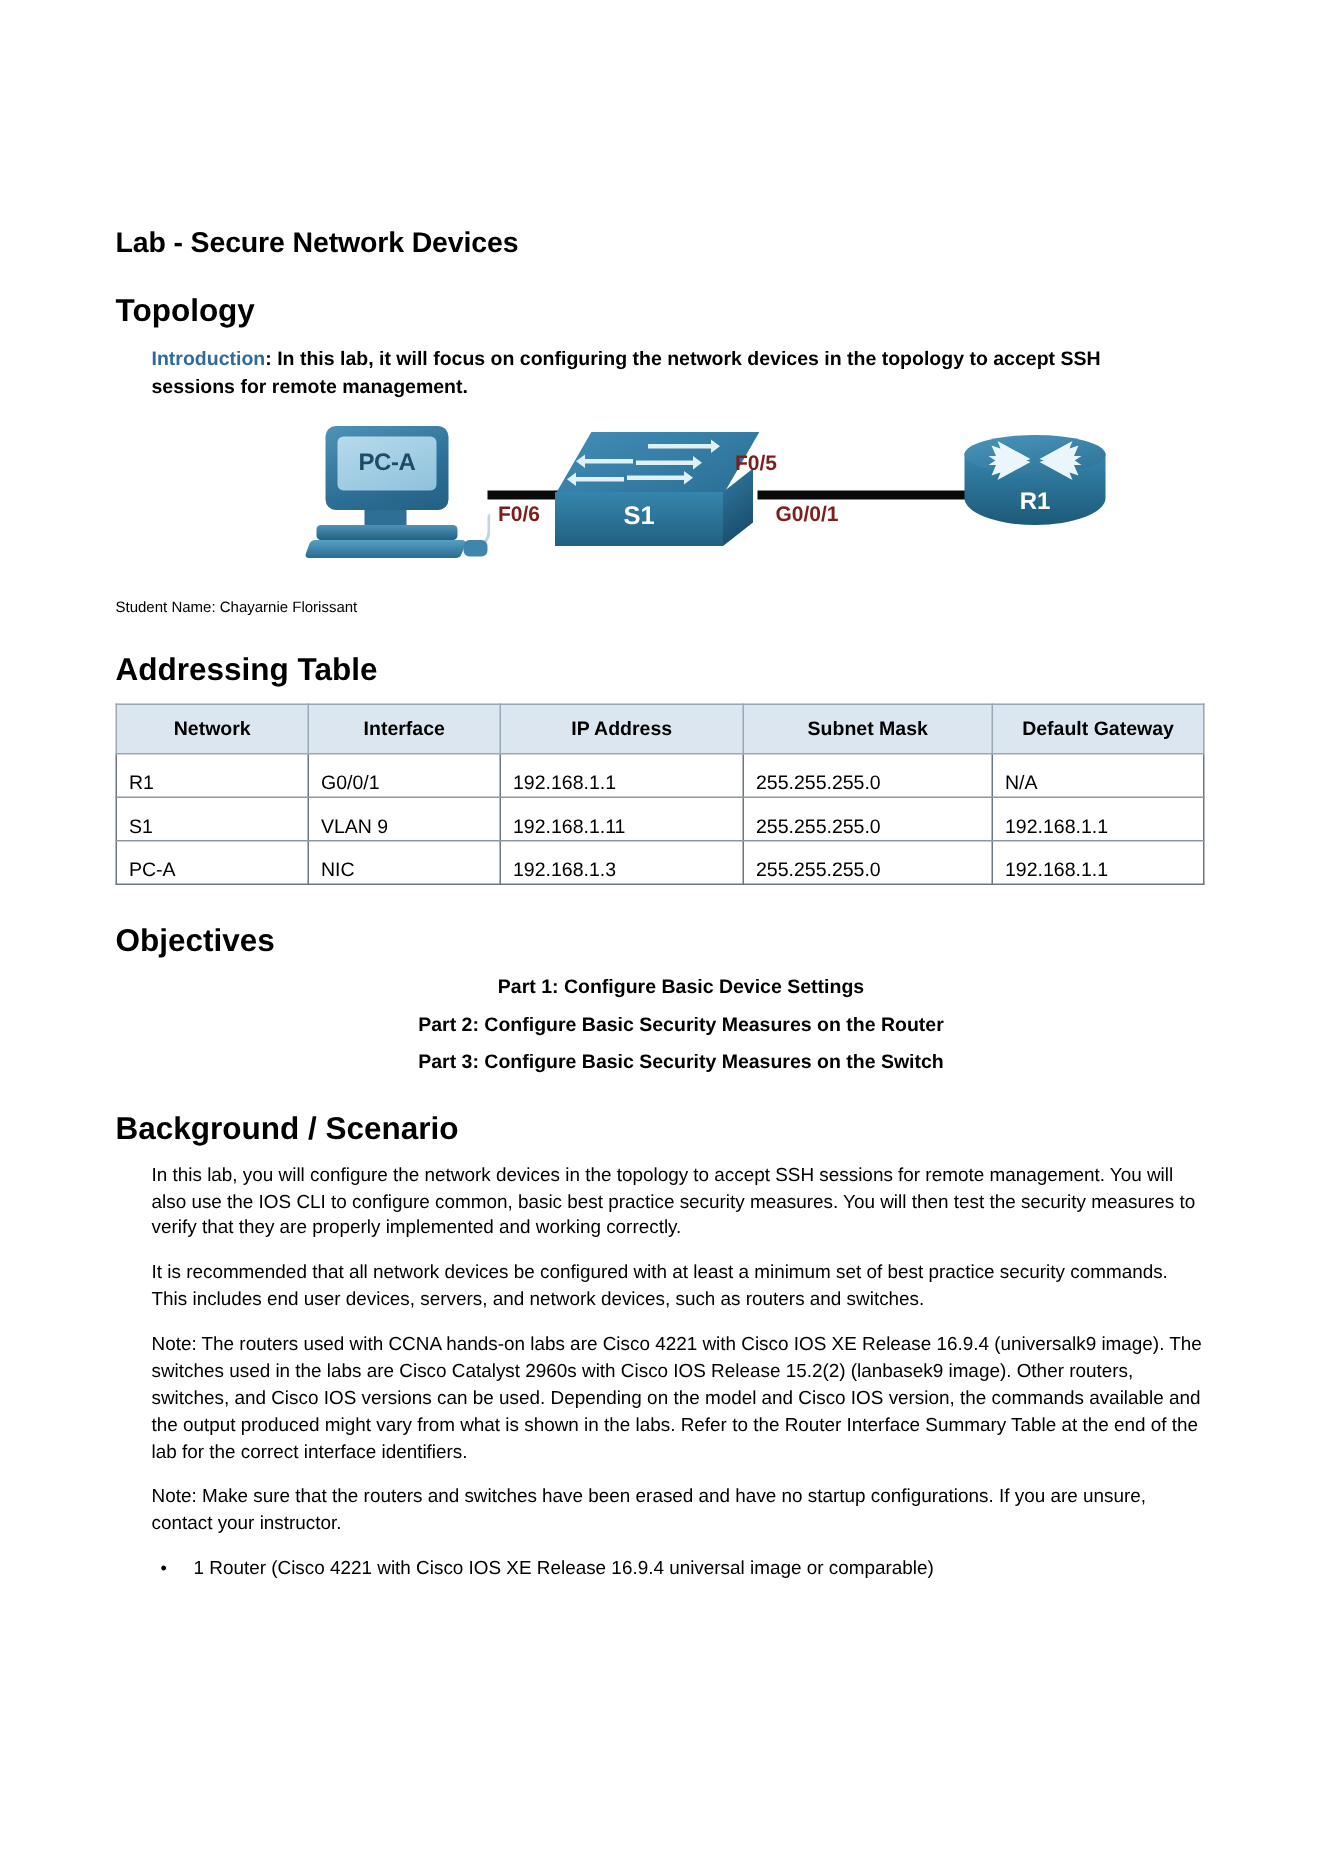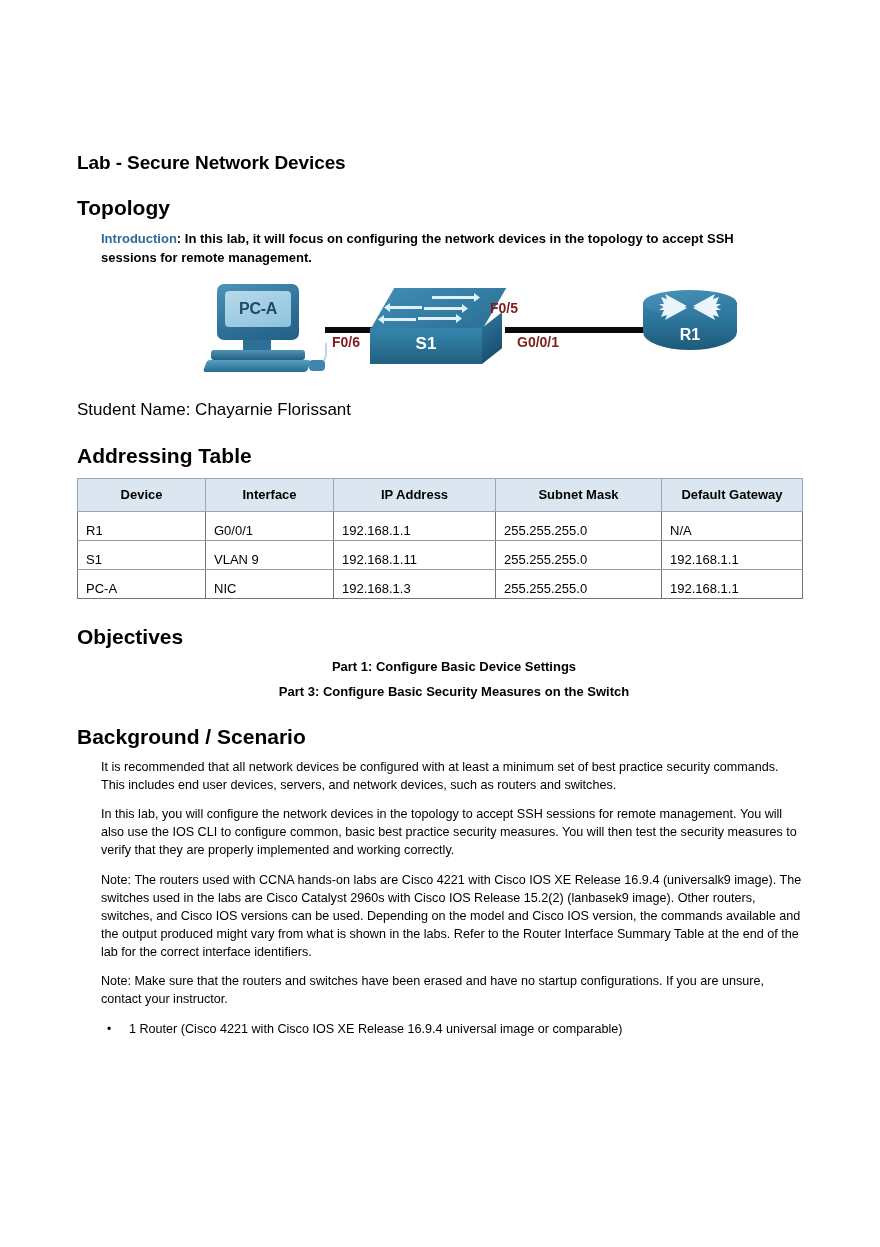--- a/index.html
+++ b/index.html
@@ -182,21 +182,21 @@
     font-size: 14px;
     font-weight: bold;
     color: #7f1d1d;
   }
   .if-f06 { left: 255px; top: 52px; }
   .if-f05 { left: 413px; top: 18px; }
   .if-g001 { left: 440px; top: 52px; }
 
   
   .student-name {
-    font-size: 17px;
+    font-size: 10px;
     margin: 6px 0 24px 0;
   }
 
   
   table.addr {
     border-collapse: collapse;
     width: 725px;
     table-layout: fixed;
     margin-bottom: 6px;
   }
@@ -343,21 +343,21 @@
     <table class="addr">
       <colgroup>
           <col class="c1">
           <col class="c2">
           <col class="c3">
           <col class="c4">
           <col class="c5">
         </colgroup>
       <thead>
         <tr>
-          <th>Device</th>
+          <th>Network</th>
           <th>Interface</th>
           <th>IP Address</th>
           <th>Subnet Mask</th>
           <th>Default Gateway</th>
         </tr>
       </thead>
       <tbody>
         <tr>
           <td>R1</td>
           <td>G0/0/1</td>
@@ -378,27 +378,28 @@
           <td>192.168.1.3</td>
           <td>255.255.255.0</td>
           <td>192.168.1.1</td>
         </tr>
       </tbody>
     </table>
 
     <h2 class="sec-head spaced-top">Objectives</h2>
     <div class="obj-list">
       <div class="obj-item">Part 1: Configure Basic Device Settings</div>
+      <div class="obj-item">Part 2: Configure Basic Security Measures on the Router</div>
       <div class="obj-item">Part 3: Configure Basic Security Measures on the Switch</div>
     </div>
 
     <h2 class="sec-head spaced-top">Background / Scenario</h2>
 
+    <p class="body">In this lab, you will configure the network devices in the topology to accept SSH sessions for remote management. You will also use the IOS CLI to configure common, basic best practice security measures. You will then test the security measures to verify that they are properly implemented and working correctly.</p>
     <p class="body">It is recommended that all network devices be configured with at least a minimum set of best practice security commands. This includes end user devices, servers, and network devices, such as routers and switches.</p>
-    <p class="body">In this lab, you will configure the network devices in the topology to accept SSH sessions for remote management. You will also use the IOS CLI to configure common, basic best practice security measures. You will then test the security measures to verify that they are properly implemented and working correctly.</p>
 
     <p class="body"><b>Note</b><span>: The routers used with CCNA hands-on labs are Cisco 4221 with Cisco IOS XE Release 16.9.4 (universalk9 image). The switches used in the labs are Cisco Catalyst 2960s with Cisco IOS Release 15.2(2) (lanbasek9 image). Other routers, switches, and Cisco IOS versions can be used. Depending on the model and Cisco IOS version, the commands available and the output produced might vary from what is shown in the labs. Refer to the Router Interface Summary Table at the end of the lab for the correct interface identifiers.</span></p>
 
     <p class="body"><b>Note</b><span>: Make sure that the routers and switches have been erased and have no startup configurations. If you are unsure, contact your instructor.</span></p>
 
 
     <div class="bullet-row">
       <span class="bullet-dot">•</span>
       <span>1 Router (Cisco 4221 with Cisco IOS XE Release 16.9.4 universal image or comparable)</span>
     </div>

